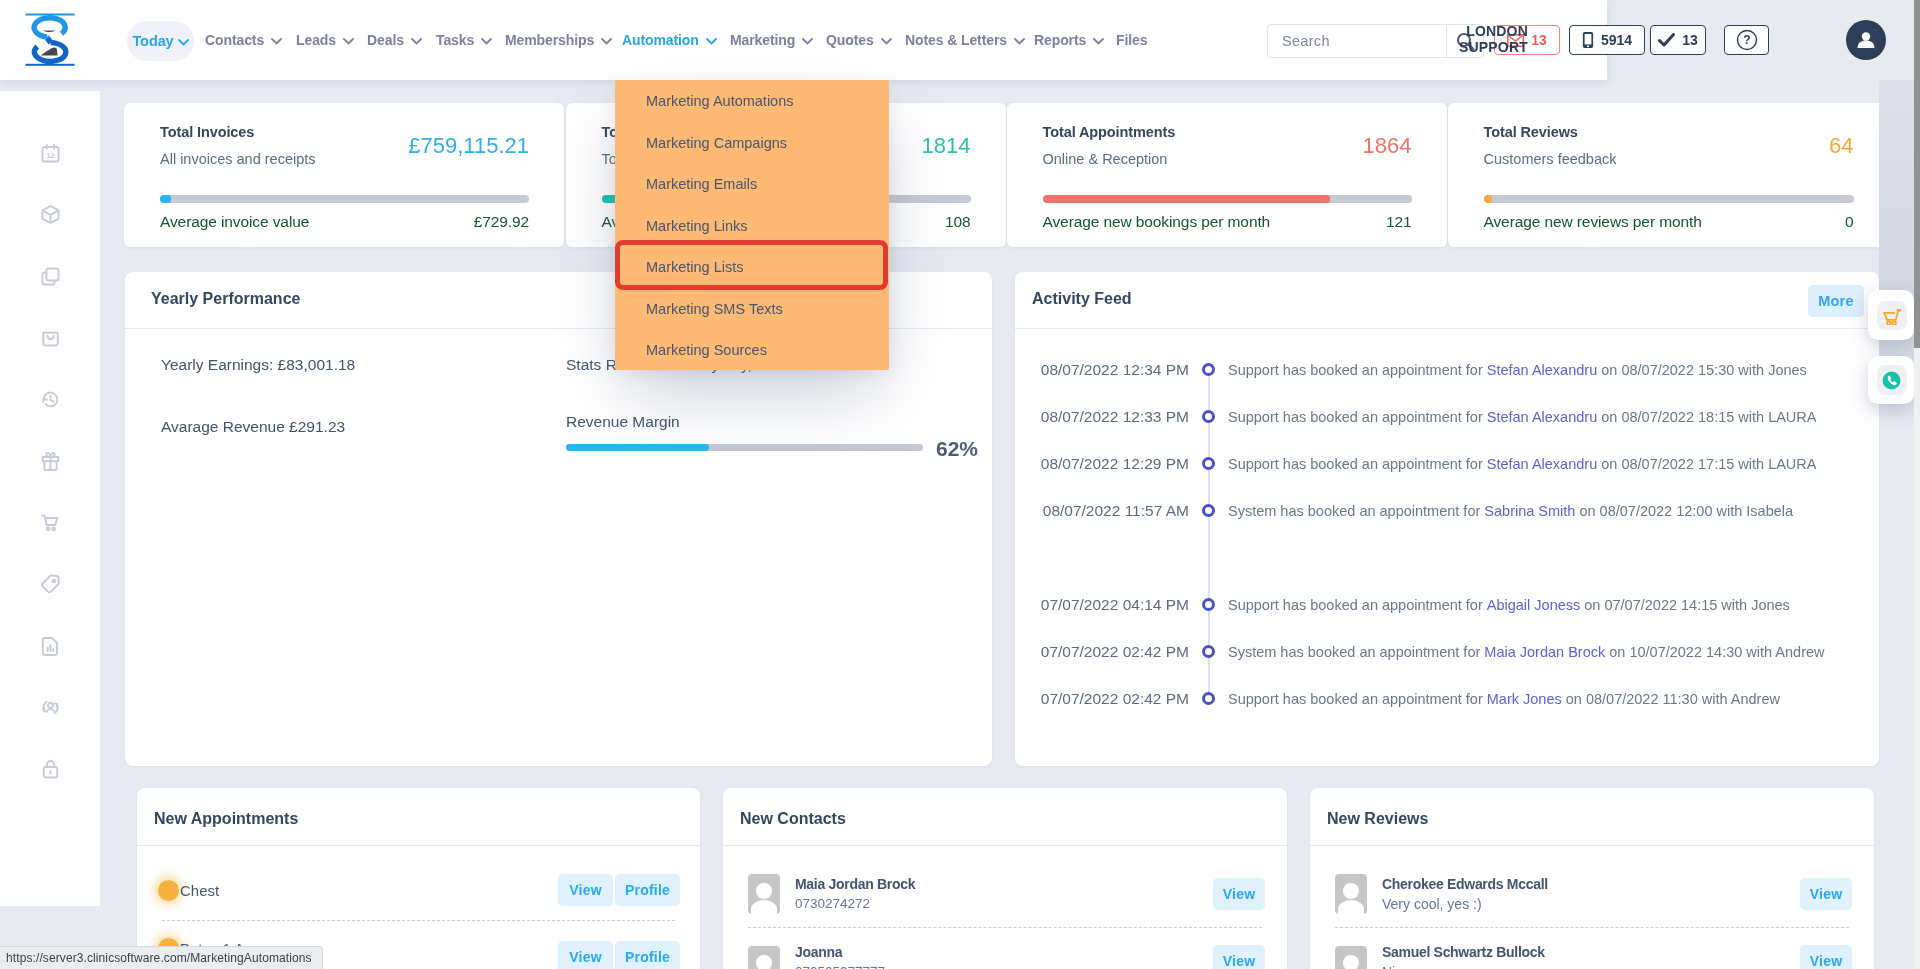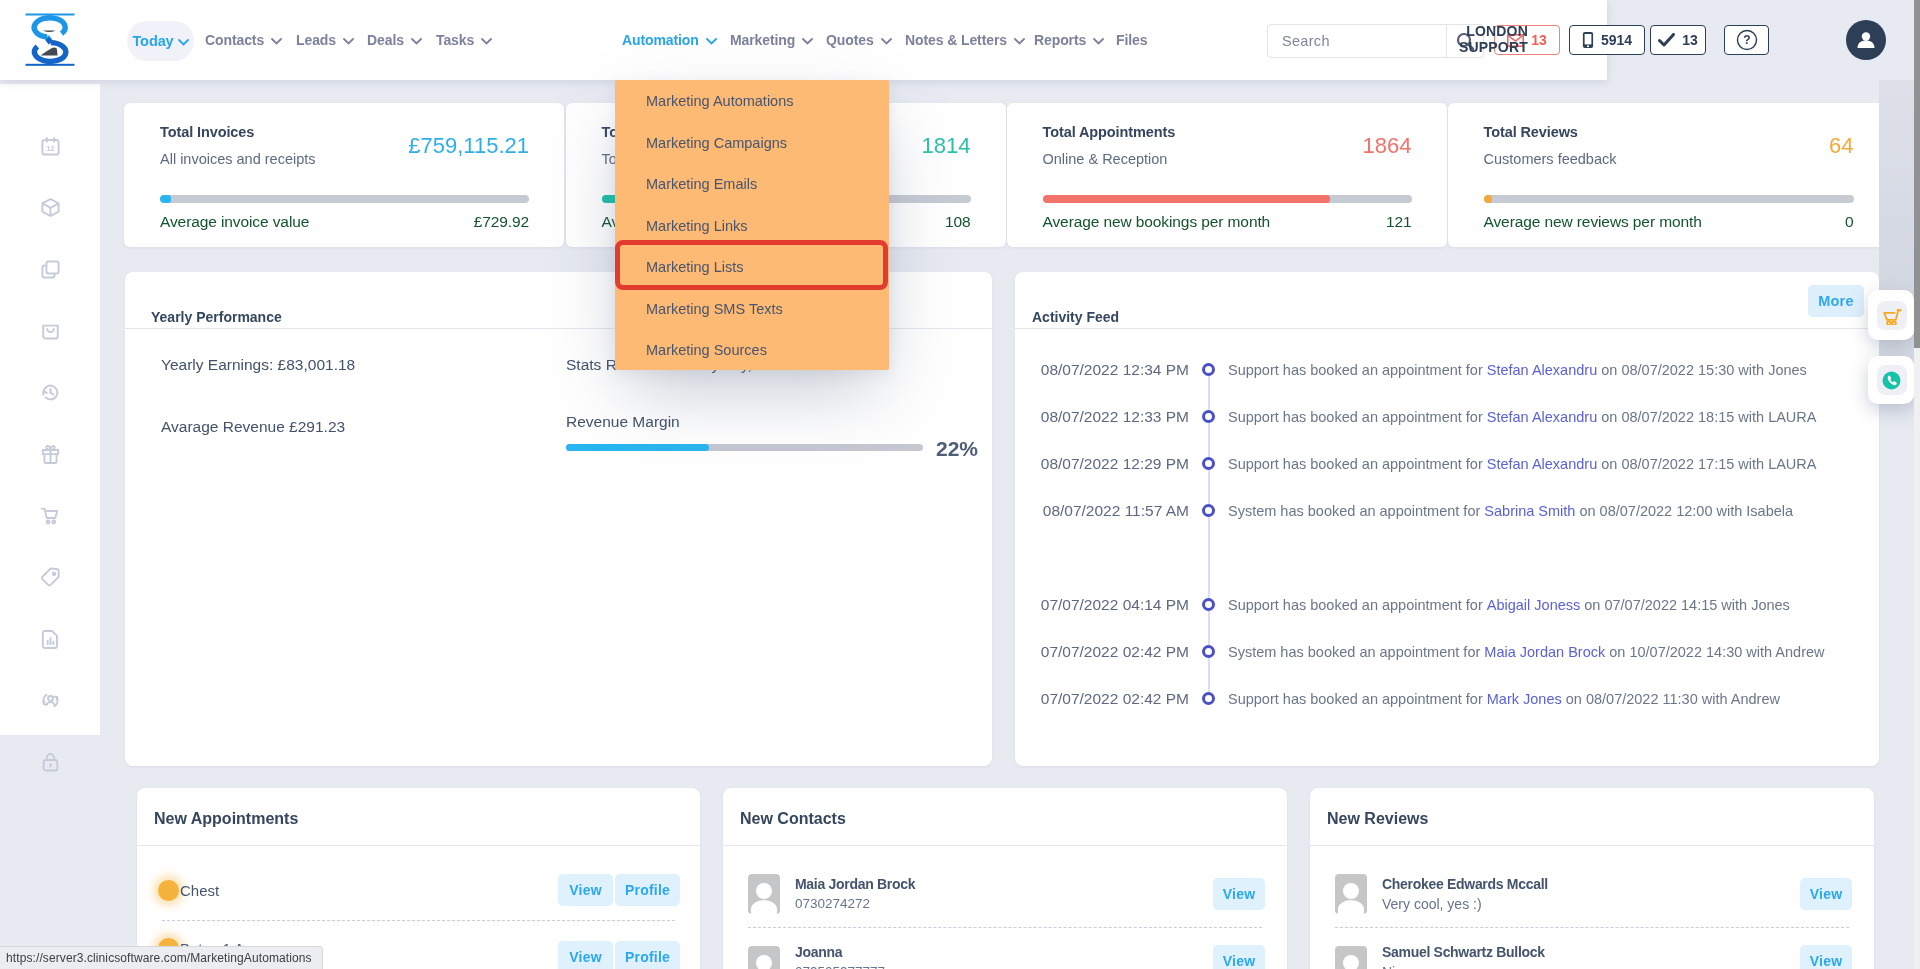--- a/index.html
+++ b/index.html
@@ -47,27 +47,27 @@
 #username {
   position:absolute; right:79px; top:23px; text-align:right;
   font-size:14px; font-weight:700; color:#2d3e57; line-height:16px; letter-spacing:.2px;
 }
 #avatar {
   position:absolute; left:1846px; top:20px; width:40px; height:40px; border-radius:50%;
   background:#2d3e57; display:flex; align-items:center; justify-content:center;
 }
 
 #sidebar {
-  position:absolute; left:0; top:84px; width:100px; height:651px;
+  position:absolute; left:0; top:91px; width:100px; height:815px;
   background:#fff; z-index:5;
 }
 .sideicon { position:absolute; left:40px; width:21px; height:21px; }
 
 .card { position:absolute; background:#fff; border-radius:6px; box-shadow:0 1px 3px rgba(160,168,190,.18); }
-.cardtitle { font-size:14px; font-weight:700; color:#35465f; letter-spacing:0;margin-top:19px; }
+.cardtitle { font-size:16px; font-weight:700; color:#35465f; letter-spacing:0; }
 .divider { position:absolute; left:0; right:0; height:1px; background:#e4e7ee; }
 
 .stat-title { position:absolute; left:36px; top:21px; font-size:14.5px; font-weight:700; color:#36465f; letter-spacing:-.1px; }
 .stat-sub { position:absolute; left:36px; top:48px; font-size:14.5px; color:#5d6b80; letter-spacing:0; }
 .stat-num { position:absolute; right:35px; top:30px; font-size:22px; font-weight:400; letter-spacing:0; }
 .stat-bar { position:absolute; left:36px; right:35px; top:92px; height:8px; border-radius:4px; background:#c6cad3; overflow:hidden; }
 .stat-bar .fill { position:absolute; left:0; top:0; bottom:0; border-radius:3px; }
 .stat-foot { position:absolute; left:36px; right:35px; top:110px; font-size:15.5px; color:#14532d; letter-spacing:-.1px; display:flex; justify-content:space-between; }
 
 .btn-lite {
@@ -148,20 +148,23 @@
   <div class="navitem" style="left:205px">Contacts <svg class="chev" width="11" height="7" viewBox="0 0 11 7">
         <polyline points="1,1 5.5,5.5 10,1" fill="none" stroke="#7d819b" stroke-width="1.8" stroke-linecap="round"></polyline>
       </svg></div>
   <div class="navitem" style="left:296px">Leads <svg class="chev" width="11" height="7" viewBox="0 0 11 7">
         <polyline points="1,1 5.5,5.5 10,1" fill="none" stroke="#7d819b" stroke-width="1.8" stroke-linecap="round"></polyline>
       </svg></div>
   <div class="navitem" style="left:367px">Deals <svg class="chev" width="11" height="7" viewBox="0 0 11 7">
         <polyline points="1,1 5.5,5.5 10,1" fill="none" stroke="#7d819b" stroke-width="1.8" stroke-linecap="round"></polyline>
       </svg></div>
   <div class="navitem" style="left:436px">Tasks <svg class="chev" width="11" height="7" viewBox="0 0 11 7">
+        <polyline points="1,1 5.5,5.5 10,1" fill="none" stroke="#7d819b" stroke-width="1.8" stroke-linecap="round"></polyline>
+      </svg></div>
+  <div class="navitem" style="left:505px">Memberships <svg class="chev" width="11" height="7" viewBox="0 0 11 7">
         <polyline points="1,1 5.5,5.5 10,1" fill="none" stroke="#7d819b" stroke-width="1.8" stroke-linecap="round"></polyline>
       </svg></div>
   <div class="navitem active" style="left:622px">Automation <svg class="chev" width="11" height="7" viewBox="0 0 11 7">
         <polyline points="1,1 5.5,5.5 10,1" fill="none" stroke="#29a5e9" stroke-width="1.8" stroke-linecap="round"></polyline>
       </svg></div>
   <div class="navitem" style="left:730px">Marketing <svg class="chev" width="11" height="7" viewBox="0 0 11 7">
         <polyline points="1,1 5.5,5.5 10,1" fill="none" stroke="#7d819b" stroke-width="1.8" stroke-linecap="round"></polyline>
       </svg></div>
   <div class="navitem" style="left:826px">Quotes <svg class="chev" width="11" height="7" viewBox="0 0 11 7">
         <polyline points="1,1 5.5,5.5 10,1" fill="none" stroke="#7d819b" stroke-width="1.8" stroke-linecap="round"></polyline>
@@ -344,21 +347,21 @@
 <div class="card" style="left:125px; top:272px; width:867px; height:494px; border-radius:8px;">
   <div class="cardtitle abs" style="left:26px; top:18px;">Yearly Performance</div>
   <div class="divider" style="top:56px;"></div>
   <div class="abs" style="left:36px; top:84px; font-size:15.5px; color:#42526b; letter-spacing:0;">Yearly Earnings: £83,001.18</div>
   <div class="abs" style="left:36px; top:146px; font-size:15.5px; color:#42526b; letter-spacing:0;">Avarage Revenue £291.23</div>
   <div class="abs" style="left:441px; top:84px; font-size:15.5px; color:#42526b; letter-spacing:0;">Stats Refreshed every day, 03:00</div>
   <div class="abs" style="left:441px; top:141px; font-size:15.5px; color:#42526b; letter-spacing:0;">Revenue Margin</div>
   <div class="abs" style="left:441px; top:172px; width:357px; height:7px; border-radius:3.5px; background:#c5c8d1;">
     <div class="abs" style="left:0; top:0; width:143px; height:7px; border-radius:3.5px; background:#29b6f0;"></div>
   </div>
-  <div class="abs" style="left:811px; top:165px; font-size:21px; font-weight:700; color:#4e5e76;">22%</div>
+  <div class="abs" style="left:811px; top:165px; font-size:21px; font-weight:700; color:#4e5e76;">62%</div>
 </div>
 
 <div class="card" style="left:1015px; top:272px; width:864px; height:494px; border-radius:8px;">
   <div class="cardtitle abs" style="left:17px; top:18px;">Activity Feed</div>
   <div class="btn-lite abs" style="left:793px; top:13px; width:56px; height:32px; font-size:14.5px; background:#ddeffb; color:#2fa7f0;">More</div>
   <div class="divider" style="top:56px;"></div>
   <div class="abs" style="left:193px; top:98px; width:2px; height:327px; background:#dcdef5;"></div>
 
   <div class="feedrow" style="top:74px;">
     <div class="fdate">08/07/2022 12:34 PM</div>

